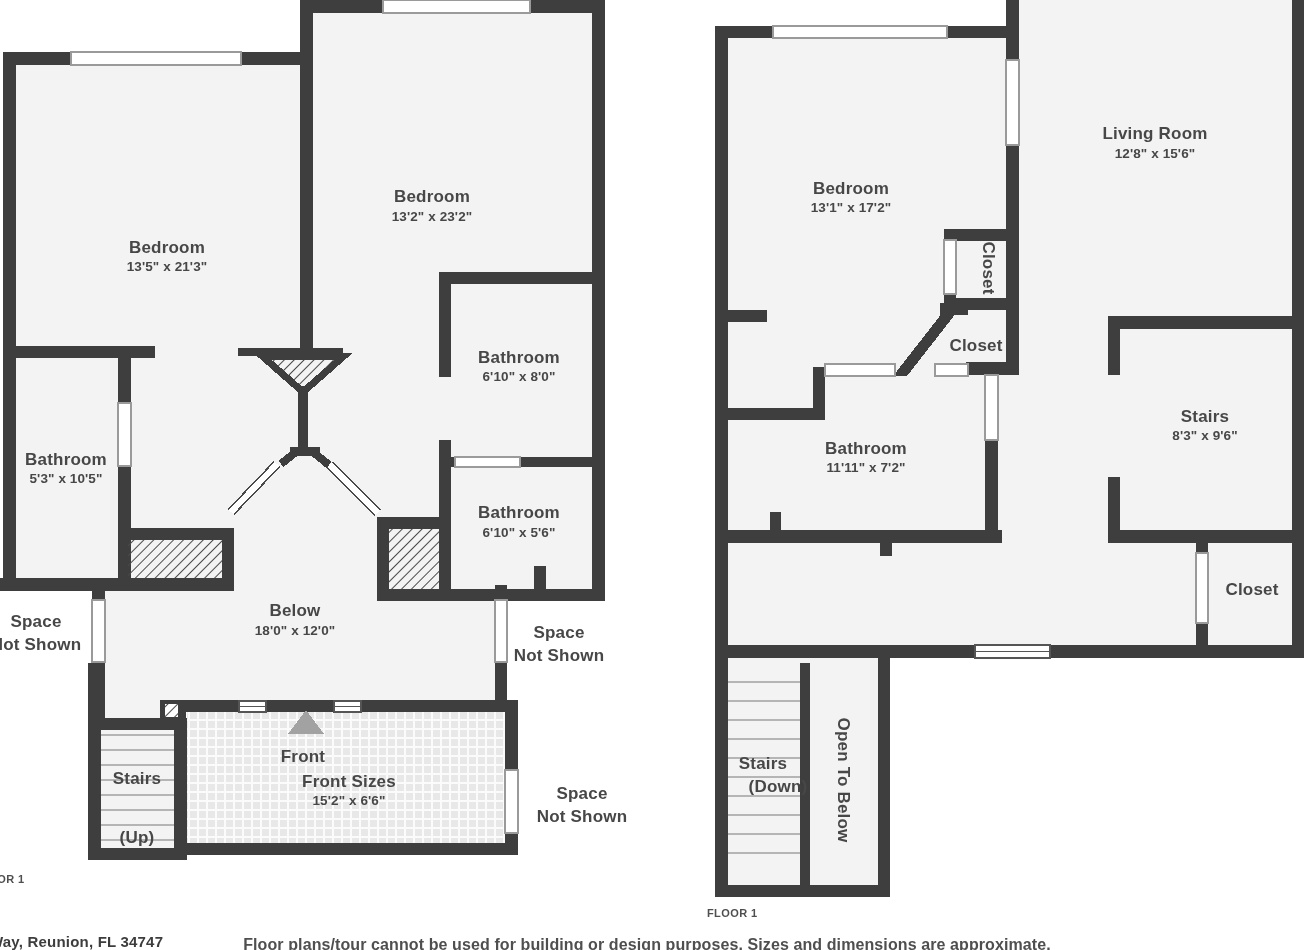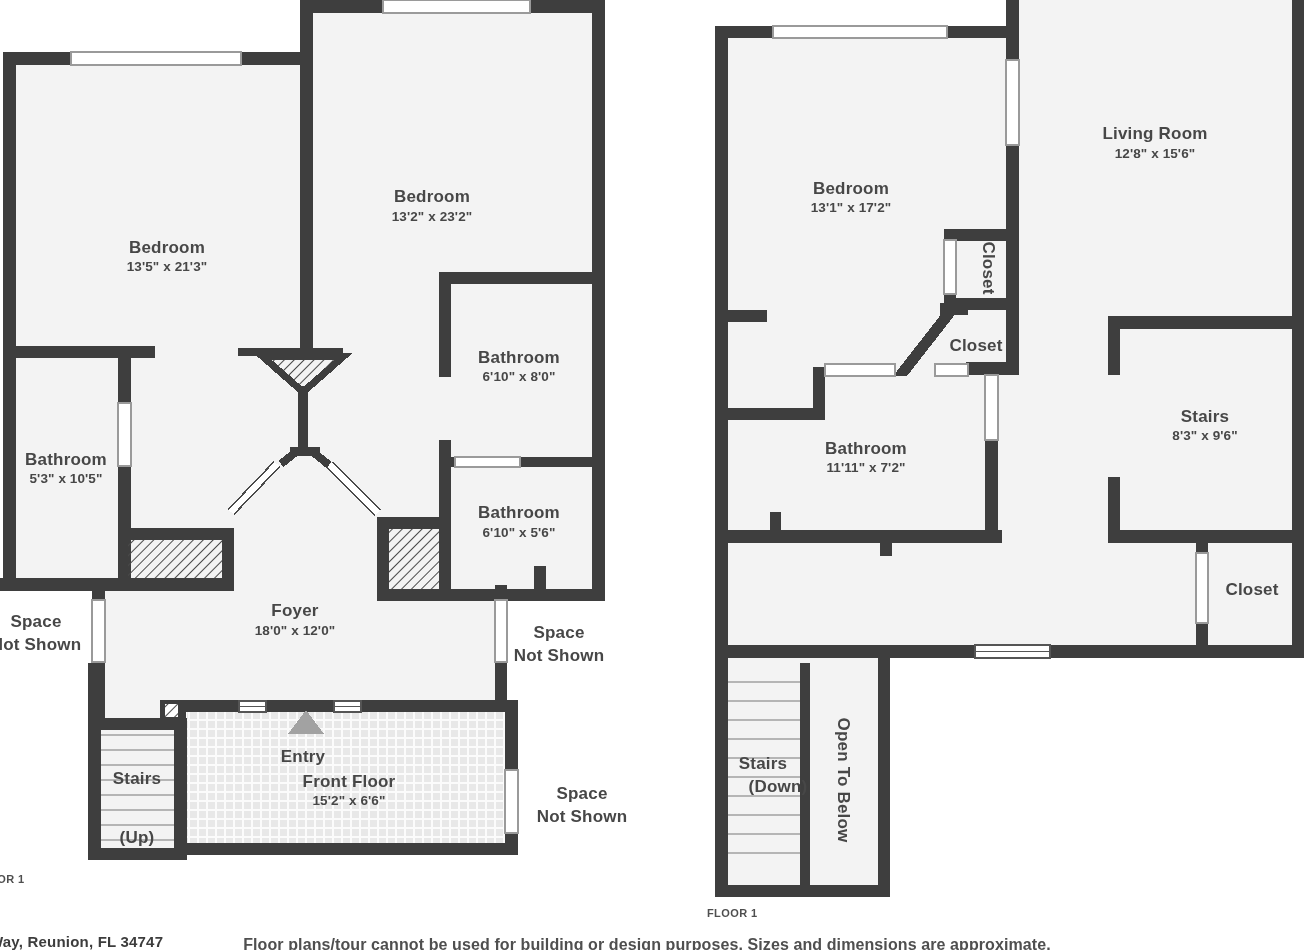--- a/index.html
+++ b/index.html
@@ -208,34 +208,34 @@
 
 <div class="lbl" style="left:66px;top:459px">Bathroom</div>
 <div class="lbl dims" style="left:66px;top:479px">5'3" x 10'5"</div>
 
 <div class="lbl" style="left:519px;top:357px">Bathroom</div>
 <div class="lbl dims" style="left:519px;top:377px">6'10" x 8'0"</div>
 
 <div class="lbl" style="left:519px;top:512px">Bathroom</div>
 <div class="lbl dims" style="left:519px;top:533px">6'10" x 5'6"</div>
 
-<div class="lbl" style="left:295px;top:610px">Foyer</div>
+<div class="lbl" style="left:295px;top:610px">Below</div>
 <div class="lbl dims" style="left:295px;top:631px">18'0" x 12'0"</div>
 
 <div class="lbl" style="left:36px;top:621px">Space</div>
 <div class="lbl" style="left:36px;top:644px">Not Shown</div>
 
 <div class="lbl" style="left:559px;top:632px">Space</div>
 <div class="lbl" style="left:559px;top:655px">Not Shown</div>
 
 <div class="lbl" style="left:582px;top:793px">Space</div>
 <div class="lbl" style="left:582px;top:816px">Not Shown</div>
 
-<div class="lbl" style="left:303px;top:756px">Entry</div>
-<div class="lbl" style="left:349px;top:781px">Front Floor</div>
+<div class="lbl" style="left:303px;top:756px">Front</div>
+<div class="lbl" style="left:349px;top:781px">Front Sizes</div>
 <div class="lbl dims" style="left:349px;top:801px">15'2" x 6'6"</div>
 
 <div class="lbl" style="left:137px;top:778px">Stairs</div>
 <div class="lbl" style="left:137px;top:837px">(Up)</div>
 
 <div class="lbl tiny" style="left:-26px;top:874px">FLOOR 1</div>
 
 <div class="lbl" style="left:851px;top:188px">Bedroom</div>
 <div class="lbl dims" style="left:851px;top:208px">13'1" x 17'2"</div>
 

